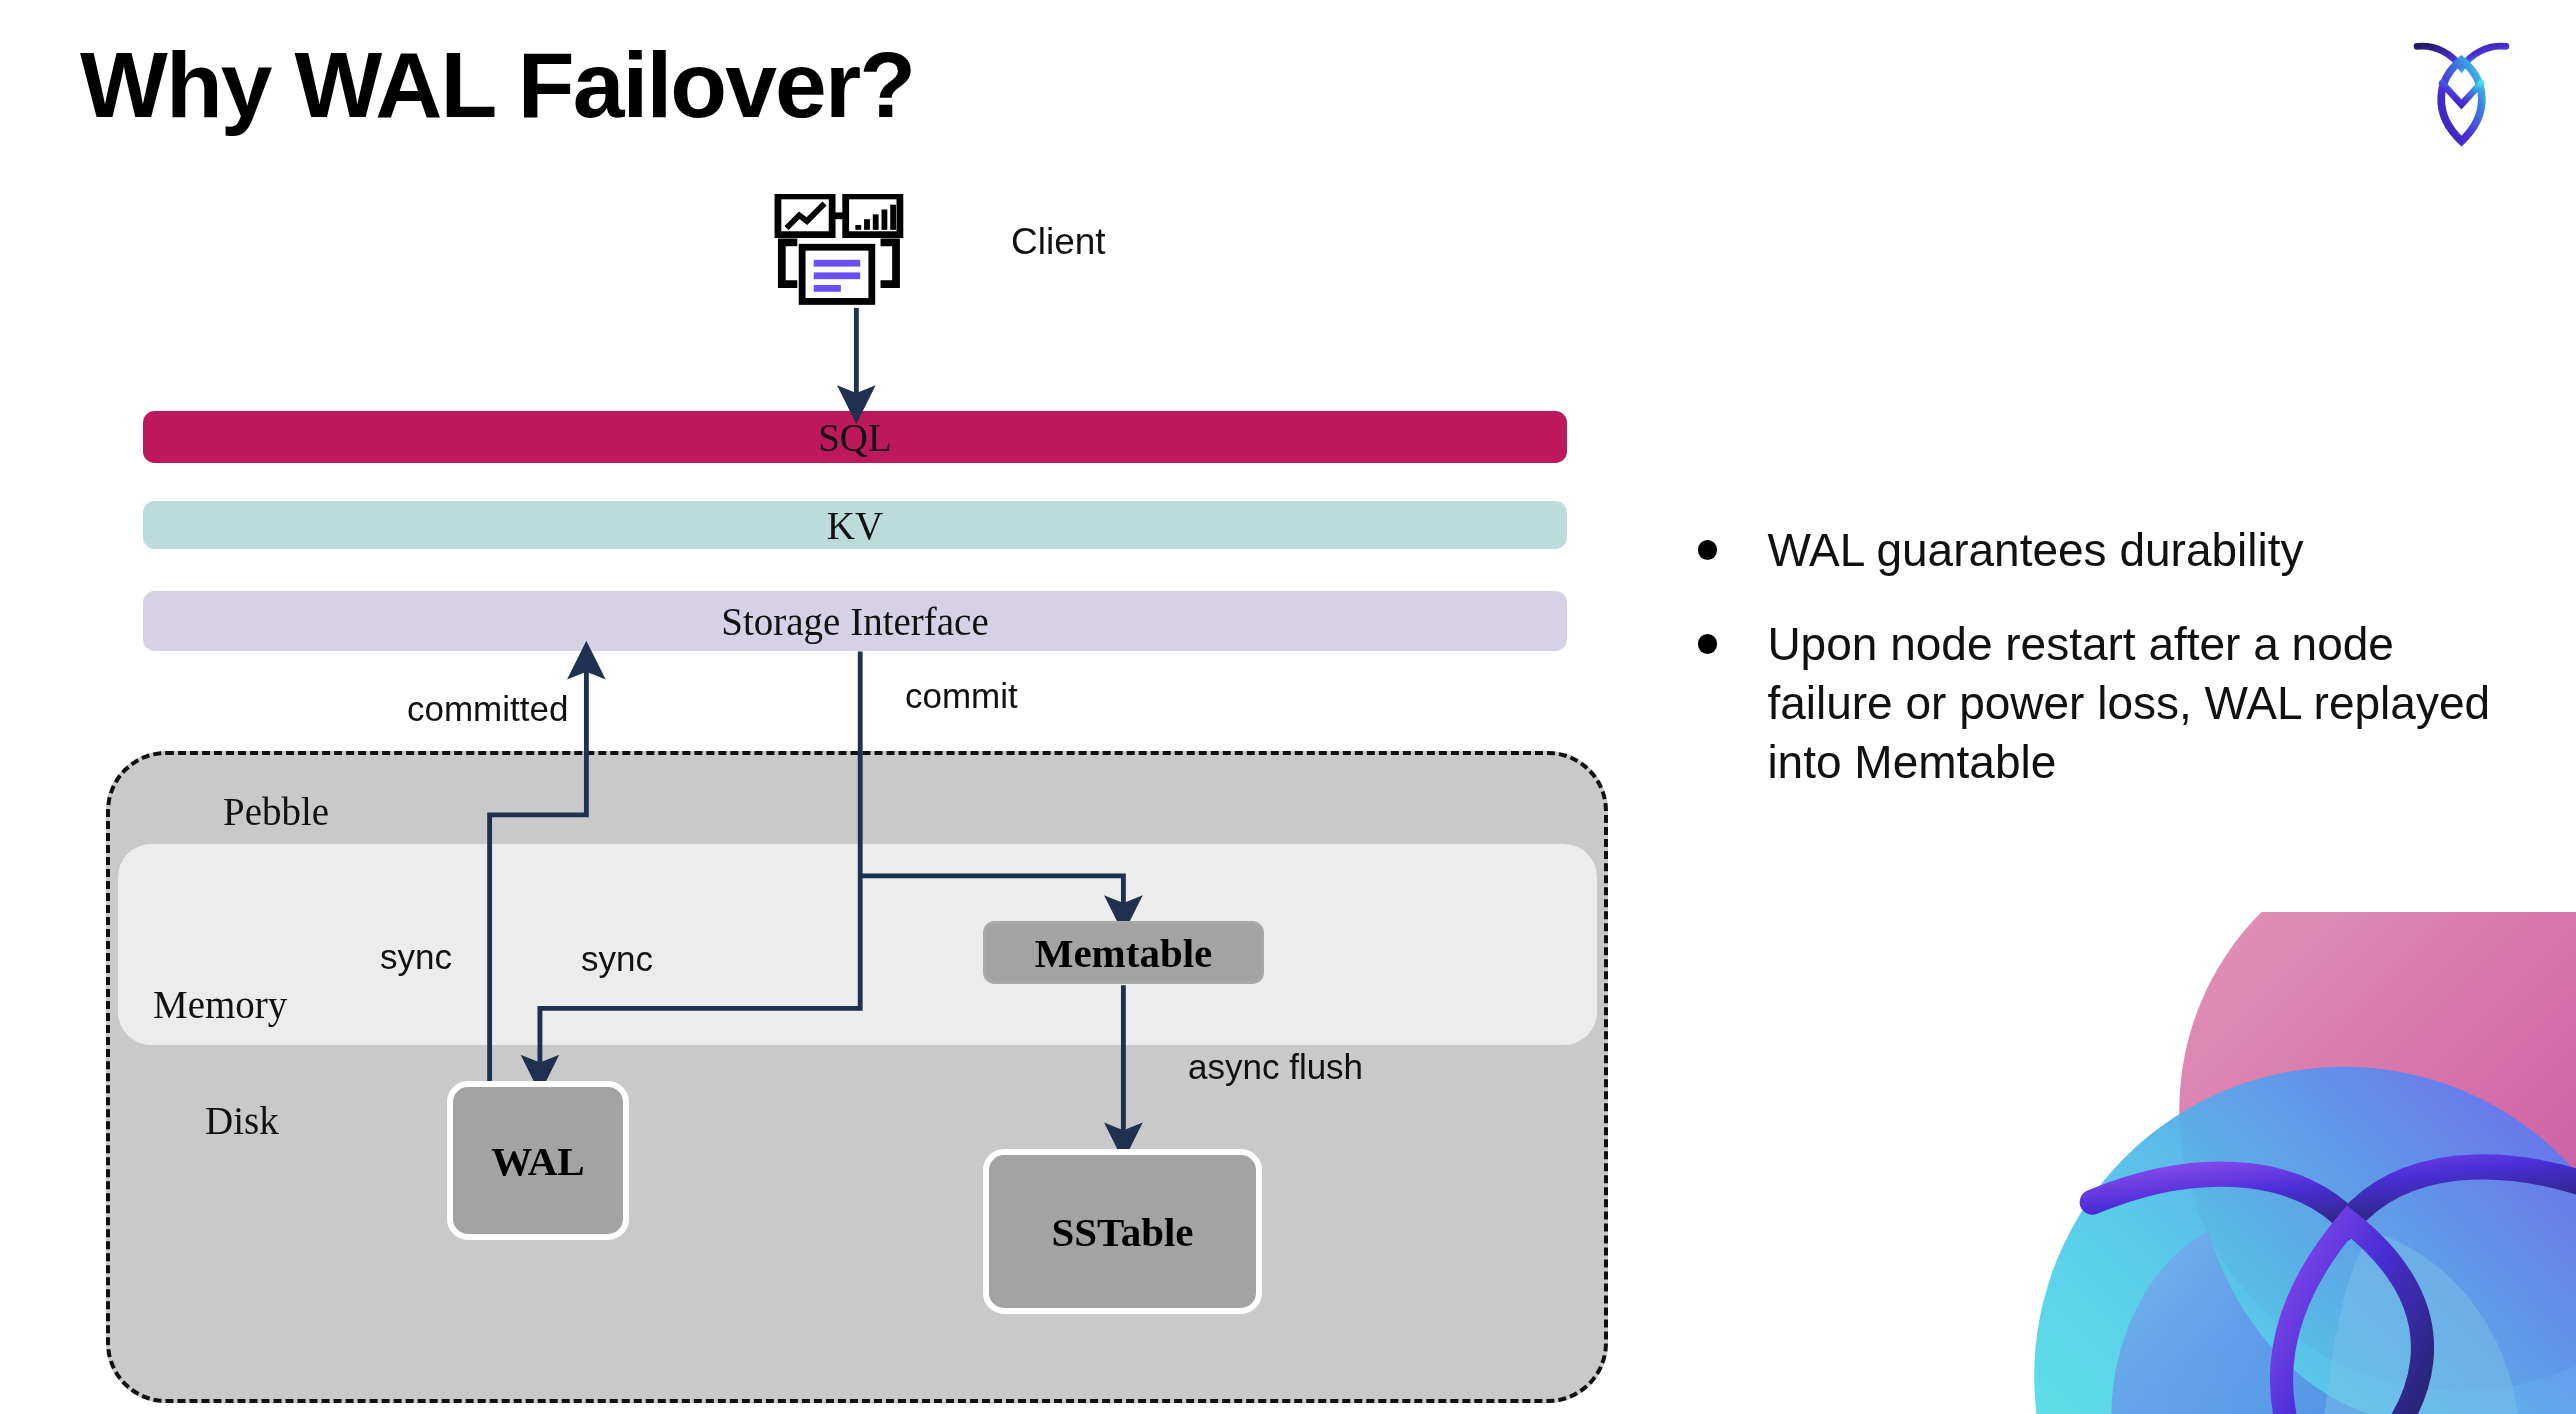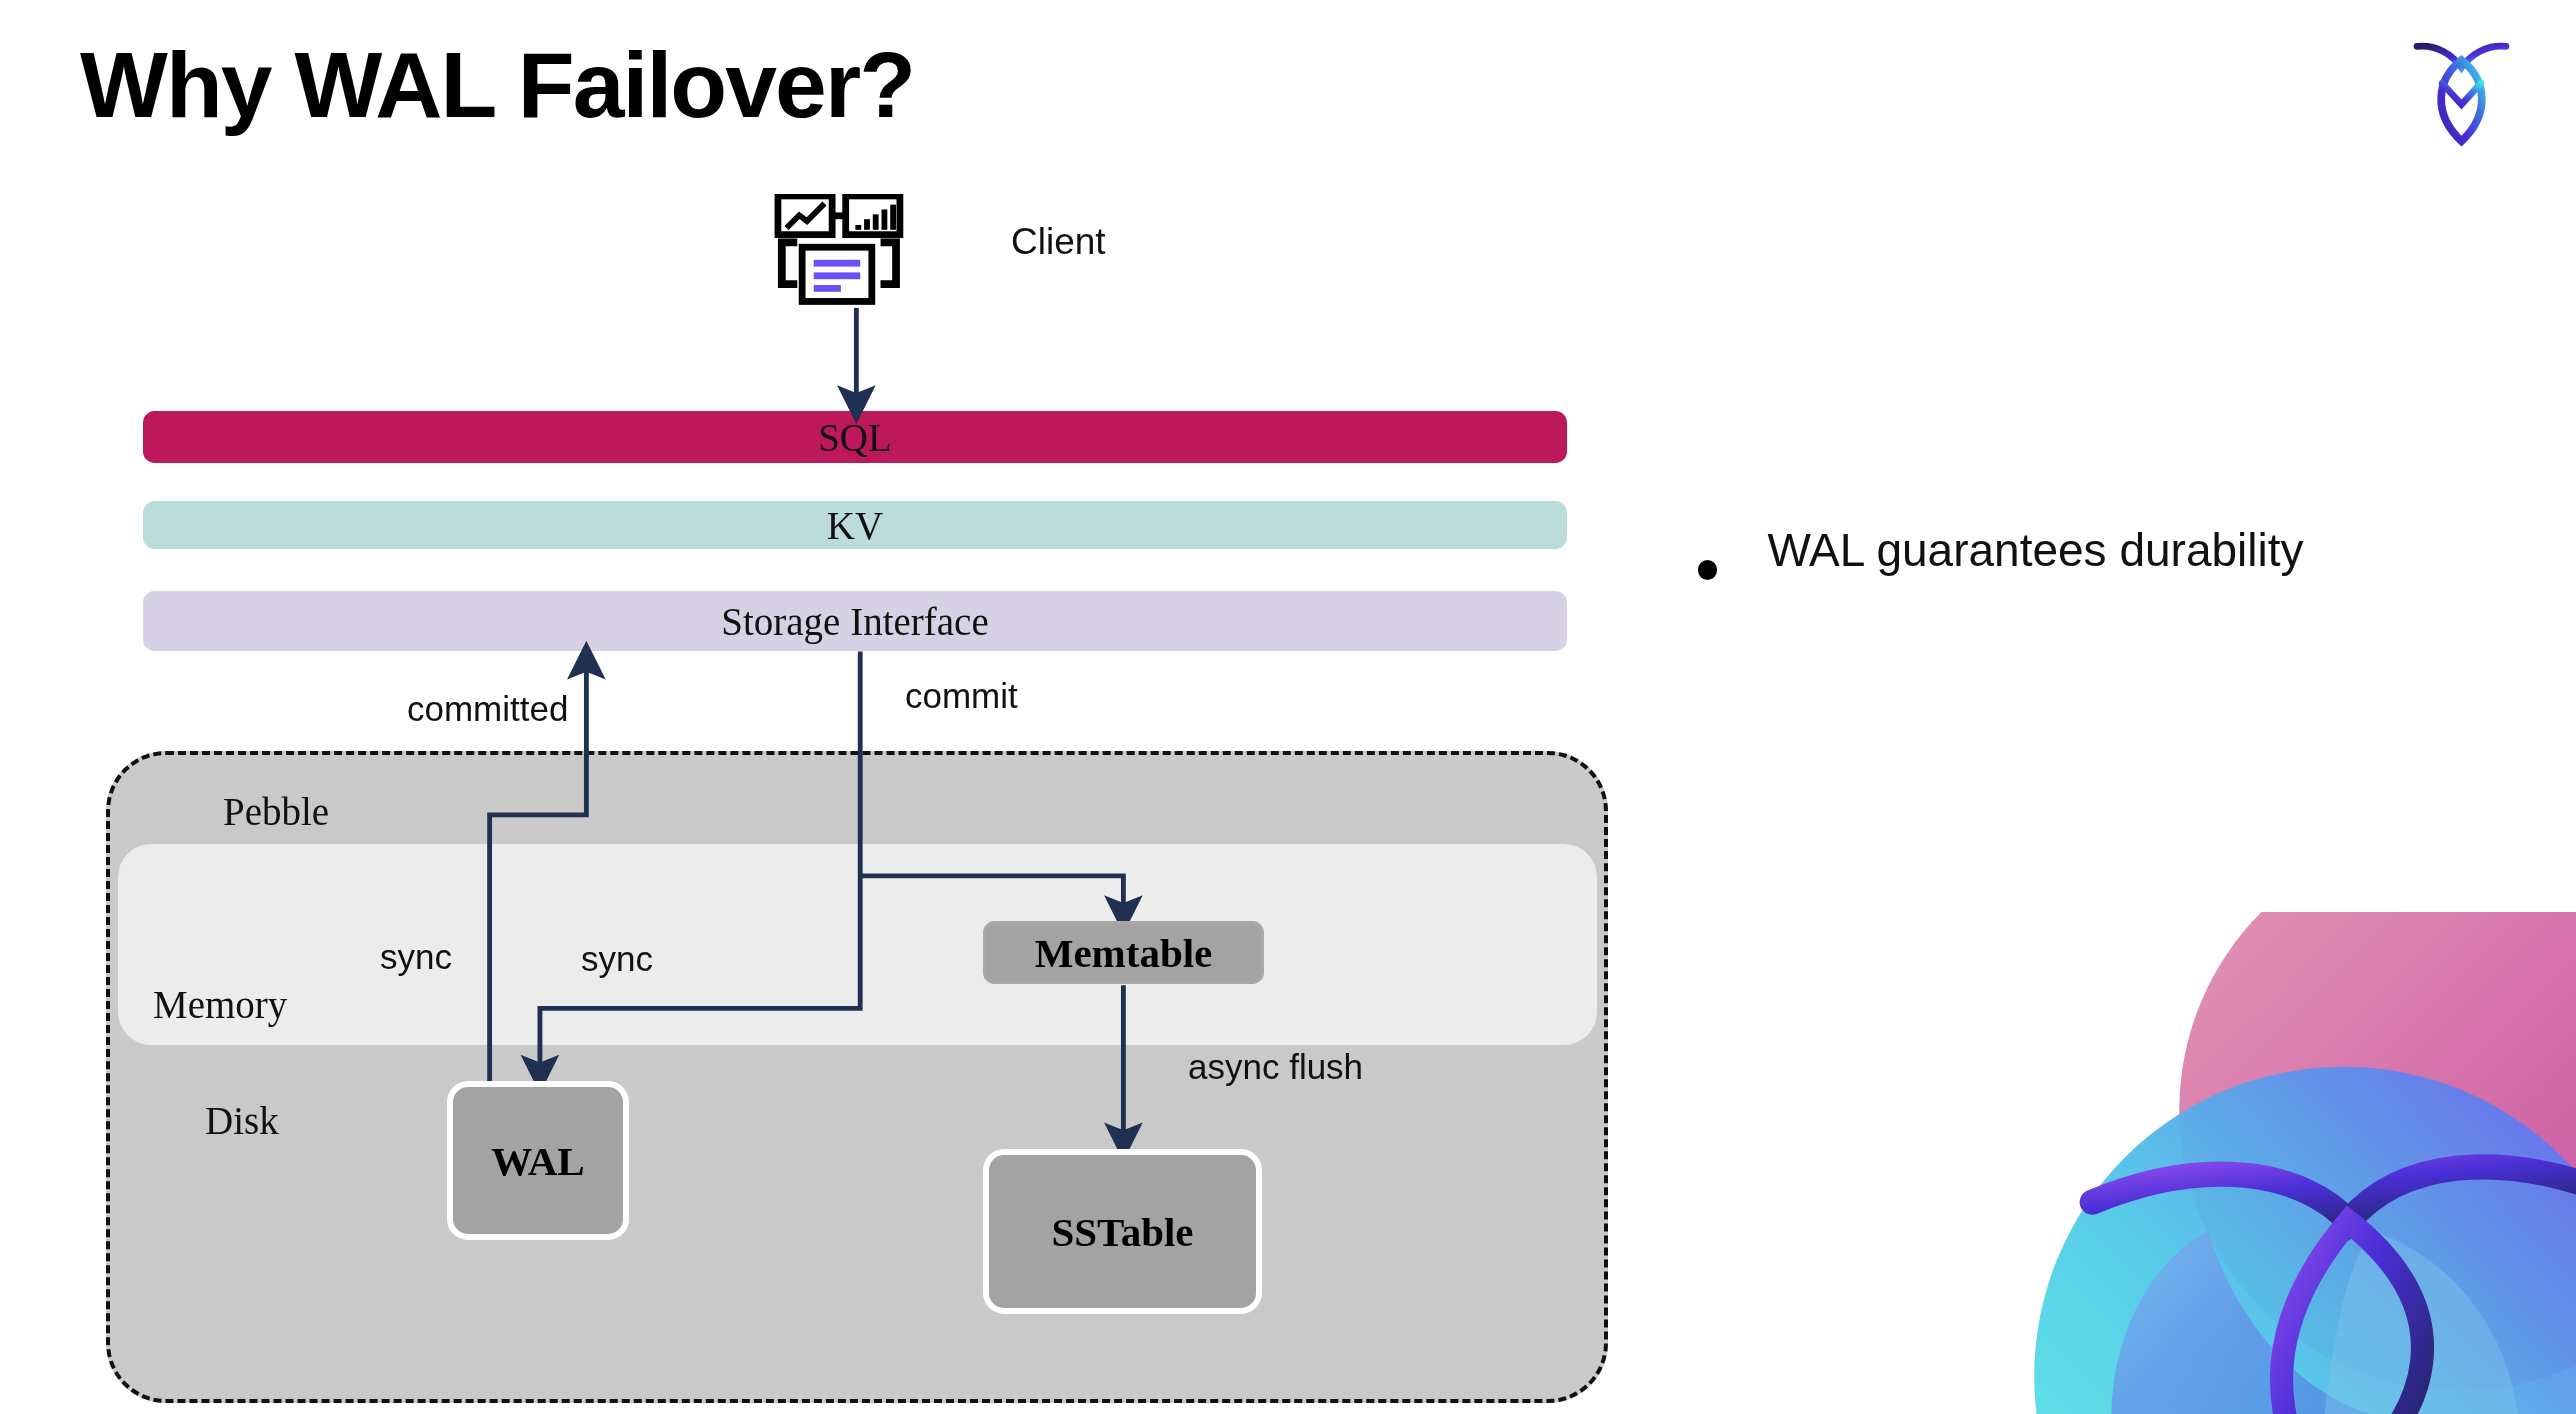--- a/index.html
+++ b/index.html
@@ -190,21 +190,21 @@
 
   
   #bullets {
     position: absolute;
     left: 1698px;
     top: 521px;
     width: 832px;
   }
   .bullet-row {
     display: flex;
-    align-items: flex-end;
+    align-items: flex-start;
     margin-bottom: 35px;
   }
   .bullet-dot {
     flex: 0 0 auto;
     width: 19.4px;
     height: 19.4px;
     border-radius: 50%;
     background: #000000;
     margin-top: 19.4px;
     margin-right: 50px;
@@ -325,20 +325,24 @@
   <div class="node-box" id="node-sstable">
     <span>SSTable</span>
   </div>
 </div>
 
 <div id="bullets">
   <div class="bullet-row">
     <span class="bullet-dot"></span>
     <span class="bullet-text">WAL guarantees durability</span>
   </div>
+  <div class="bullet-row">
+    <span class="bullet-dot"></span>
+    <span class="bullet-text">Upon node restart after a node failure or power loss, WAL replayed into Memtable</span>
+  </div>
 </div>
 
 <div id="decor-graphic">
   <svg width="658" height="503" viewBox="0 0 680 520" xmlns="http://www.w3.org/2000/svg" aria-hidden="true">
     <defs>
       <linearGradient id="pinkGrad" x1="0" y1="0" x2="1" y2="1">
         <stop offset="0%" stop-color="#e49ab8"></stop>
         <stop offset="55%" stop-color="#d36aa8"></stop>
         <stop offset="100%" stop-color="#b44a9e"></stop>
       </linearGradient>

